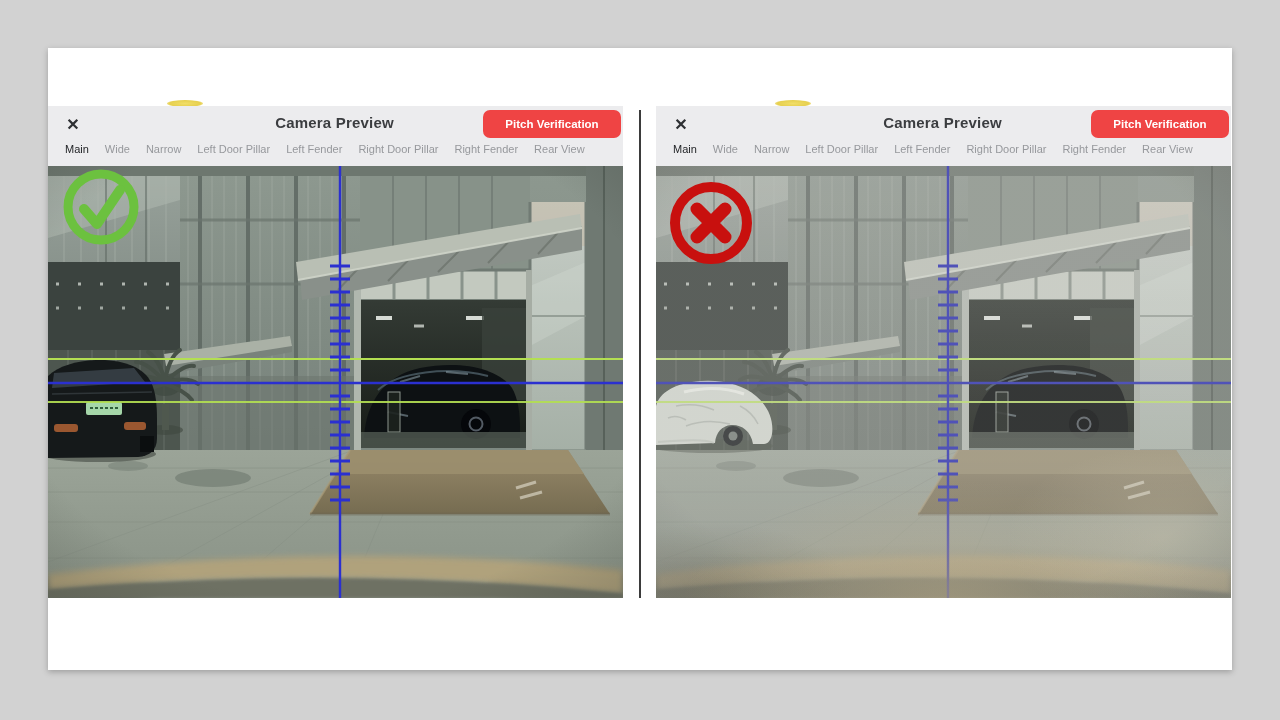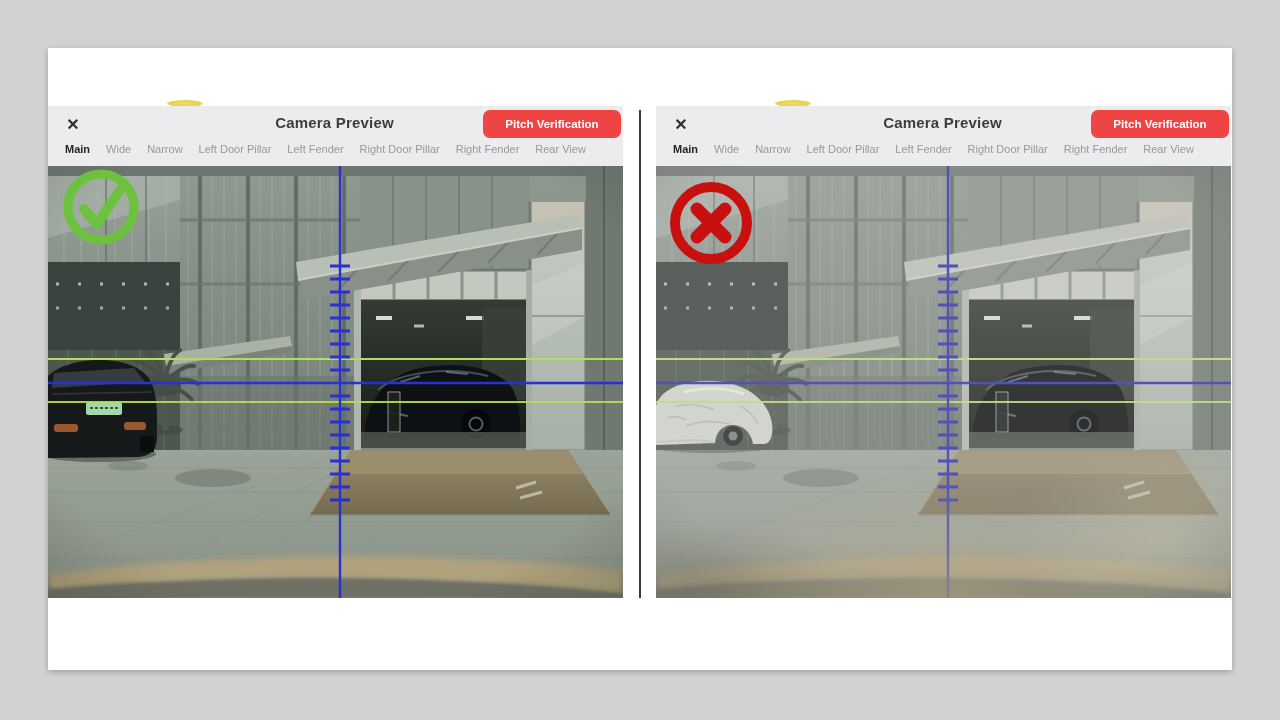--- a/index.html
+++ b/index.html
@@ -23,21 +23,21 @@
     background:transparent; color:#2e3033; font-size:16px; font-weight:bold; line-height:20px;
     cursor:pointer; padding:0; }
   .panel-title { position:absolute; top:8px; left:0; right:2px; text-align:center;
     font-size:15px; font-weight:bold; color:#3b3d40; letter-spacing:.2px; }
   .pitch-btn { position:absolute; right:2px; top:4px; width:138px; height:28px;
     background:#ef4444; color:#fff; font-size:11.5px; font-weight:bold;
     border:none; border-radius:7px; cursor:pointer; }
   .tabs { position:absolute; left:17px; right:0; top:37px; display:flex; gap:16px;
     font-size:11px; color:#96989c; white-space:nowrap; overflow:hidden; }
   .tab { cursor:pointer; }
-  .tab--active { color:#232528; font-weight:bold; }
+  .tab--active { color:#232528; font-weight:normal; }
 
   .photo { position:relative; width:575px; height:432px; overflow:hidden; background:#99a29a; }
   svg.scene { display:block; width:575px; height:432px; }
   .panel--fail svg.scene { filter:saturate(.78) contrast(.88) brightness(1.06); }
 
   .panel--pass .variant-covered { display:none; }
   .panel--fail .variant-sedan { display:none; }
 
   .haze { position:absolute; inset:0; pointer-events:none; display:none;
     background:

